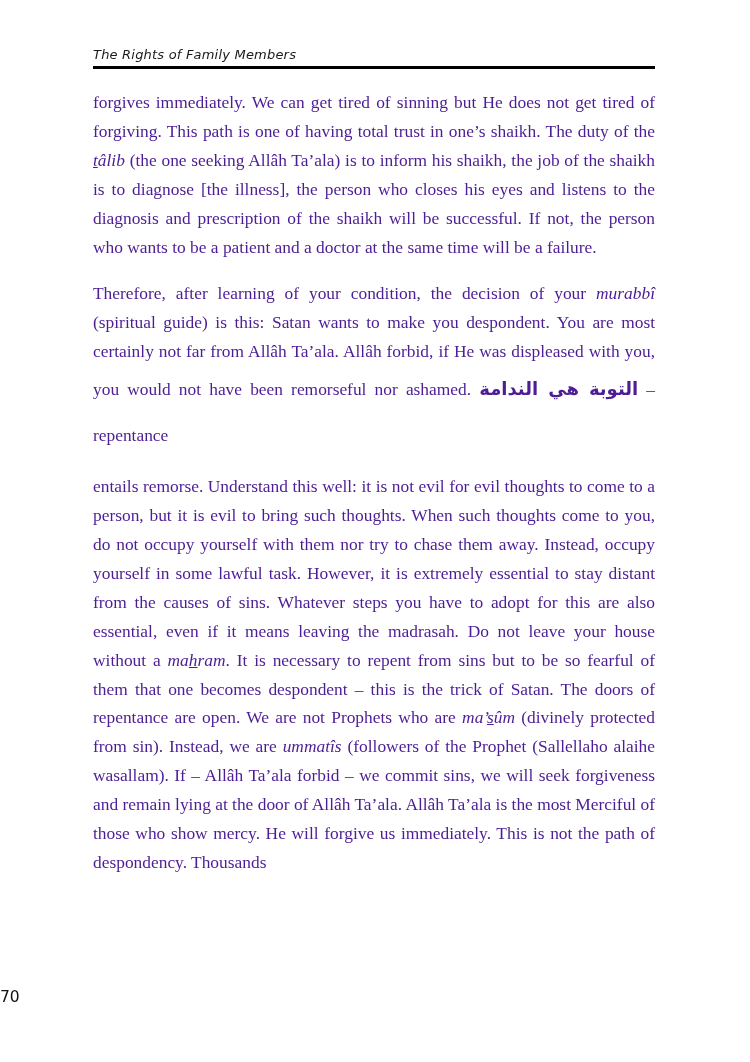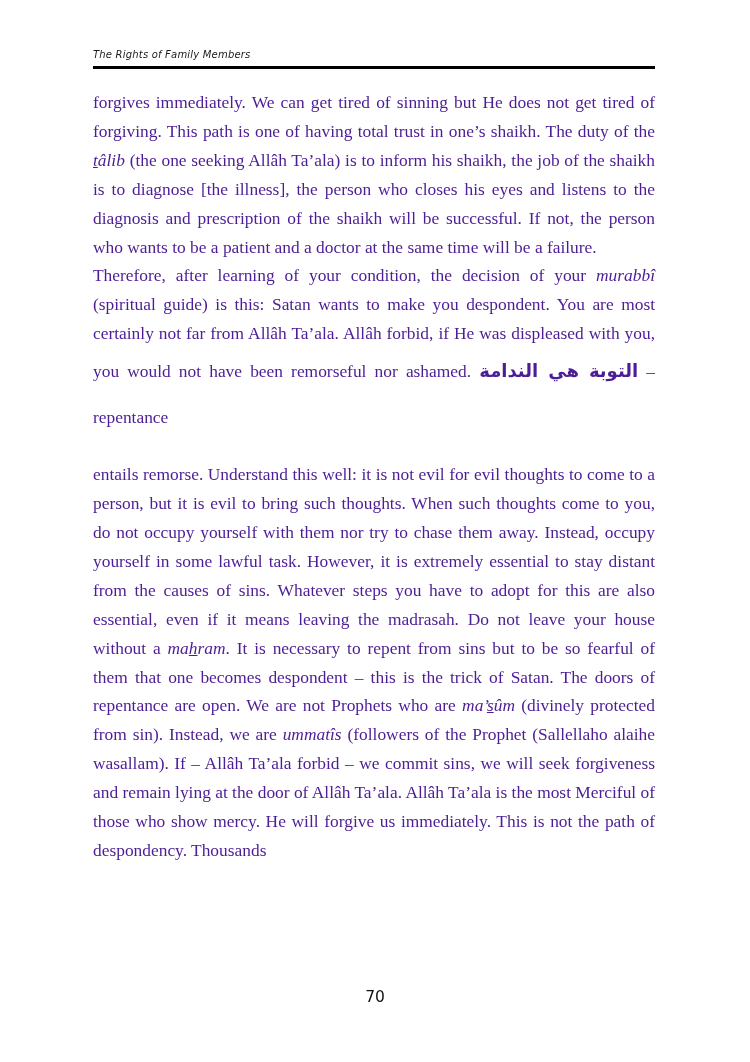--- a/index.html
+++ b/index.html
@@ -27,21 +27,21 @@
   
   .header-block {
     position: absolute;
     left: 93px;
     top: 48px;
     width: 562px;
   }
   .running-head {
     font-family: "DejaVu Sans", "Liberation Sans", sans-serif;
     font-style: italic;
-    font-size: 10px;
+    font-size: 13px;
     letter-spacing: 0.2px;
     color: #1a1a1a;
     line-height: 14px;
     white-space: nowrap;
   }
   .header-rule {
     margin-top: 4px;
     width: 562px;
     height: 3px;
     background: #000000;
@@ -58,25 +58,26 @@
   .para {
     margin: 0 0 0 0;
     font-size: 17.4px;
     line-height: 28.9px;
     text-align: justify;
     text-justify: inter-word;
     color: #4c1d95;
     hyphens: none;
   }
   .para + .para {
+    margin-top: 18px;
   }
 
   
   .para.has-arabic {
-    margin-top: 20px;
+    margin-top: 14px;
   }
 
   .it {
     font-style: italic;
   }
   
   .ud {
     text-decoration: underline;
     text-decoration-thickness: 1px;
     text-underline-offset: 1px;
@@ -95,21 +96,20 @@
   .arabic-line {
     line-height: 46px;
   }
 
   
   .folio {
     position: absolute;
     left: 0;
     top: 988px;
     width: 750px;
-    text-align: center;
     font-family: "DejaVu Sans", "Liberation Sans", sans-serif;
     font-size: 15.5px;
     color: #111111;
   }
 </style>
 </head>
 <body>
 
 <div class="page">
 

